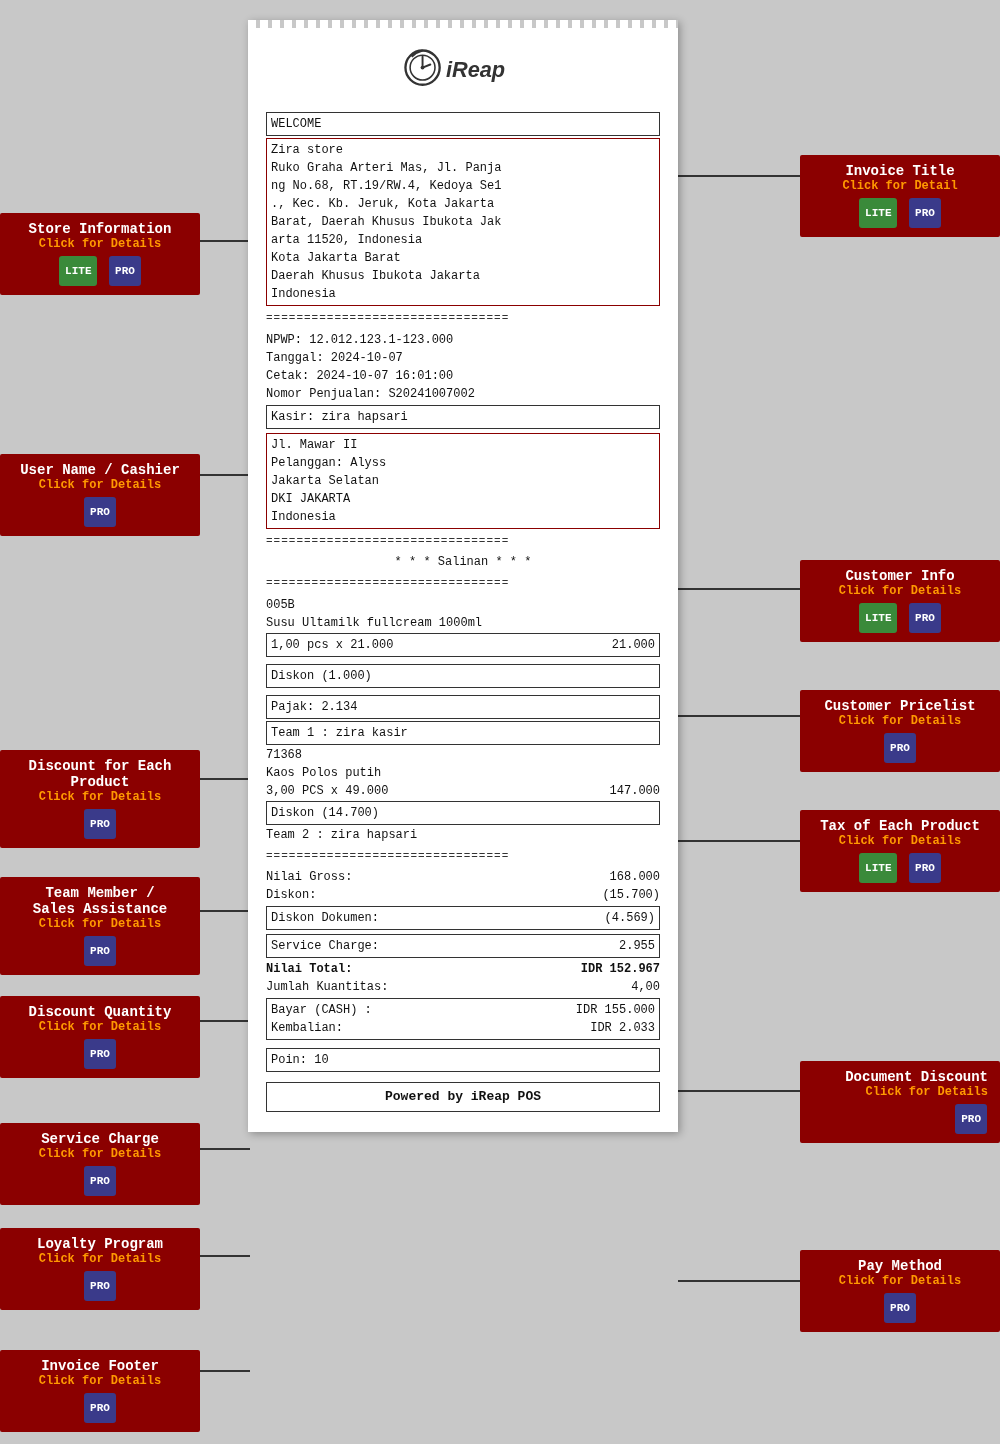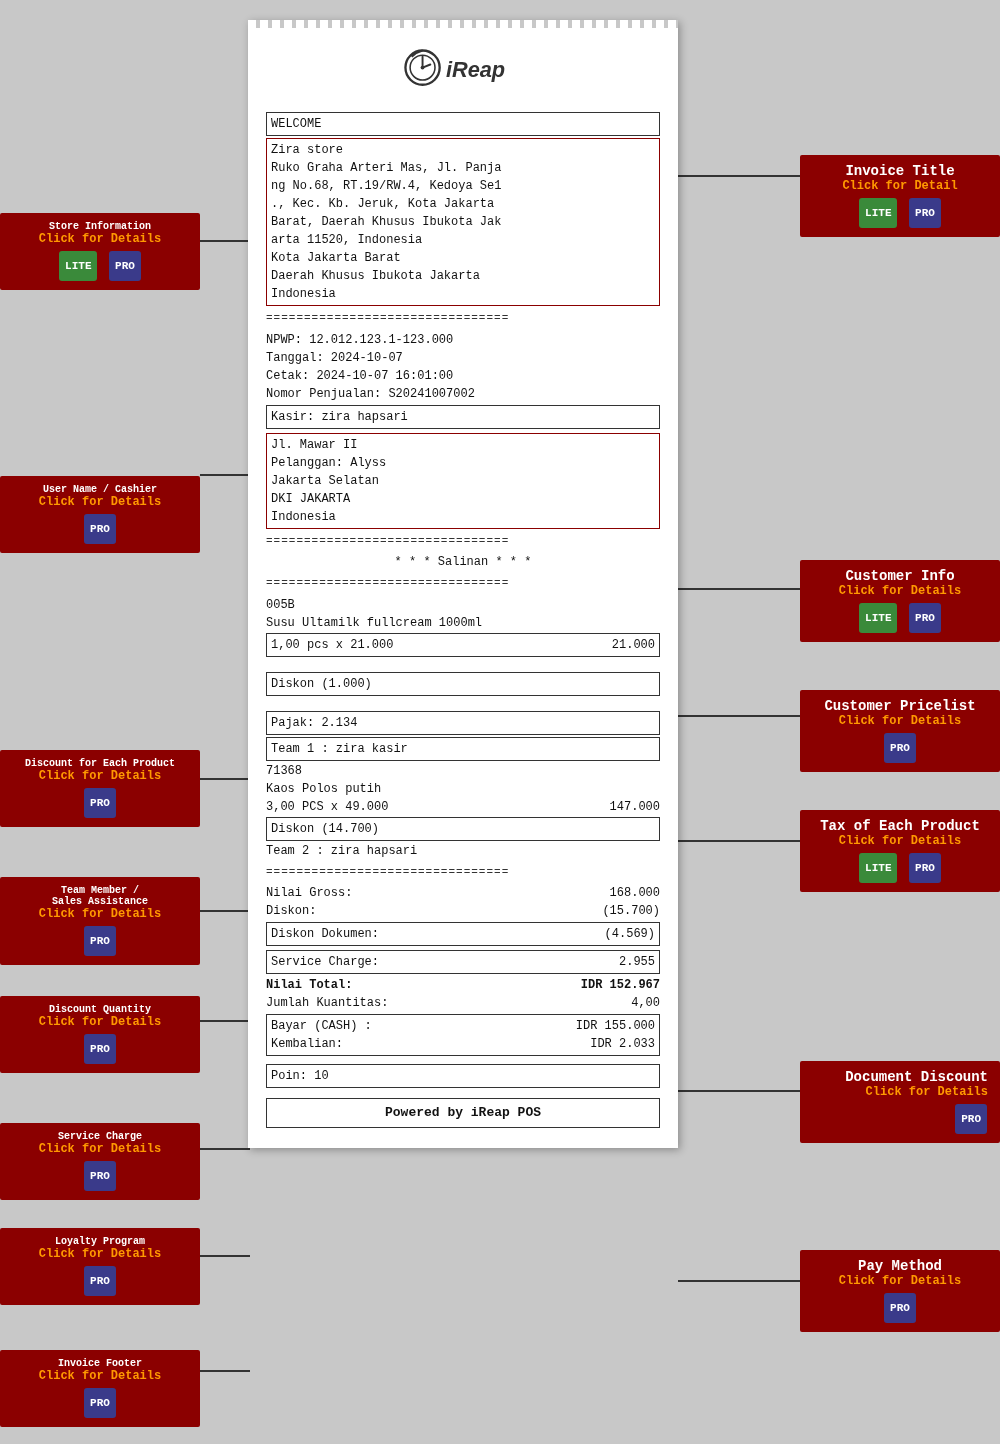--- a/index.html
+++ b/index.html
@@ -107,21 +107,21 @@
       color: white;
       padding: 8px 12px;
       width: 200px;
       text-align: center;
       border-radius: 2px;
       z-index: 3;
     }
 
     .label-left .label-title {
       font-weight: bold;
-      font-size: 10px;
+      font-size: 14px;
       color: white;
     }
 
     .label-left .label-subtitle {
       font-size: 12px;
       color: #ff9900;
       font-weight: bold;
     }
 
     .label-left .badges {
@@ -257,21 +257,21 @@
 
     
     <div>005B</div>
     <div>Susu Ultamilk fullcream 1000ml</div>
     <div class="receipt-bold-border" style="margin:1px 0;">
       <div class="product-line">
         <span>1,00 pcs x 21.000</span>
         <span>21.000</span>
       </div>
     </div>
-    <div class="receipt-bold-border" style="margin:14px 0;">
+    <div class="receipt-bold-border" style="margin:6px 0;">
       <span>Diskon (1.000)</span>
     </div>
     <div class="receipt-bold-border" style="margin:1px 0;">
       <span>Pajak: 2.134</span>
     </div>
     <div class="receipt-bold-border" style="margin:1px 0;">
       <span>Team 1 : zira kasir</span>
     </div>
 
     
@@ -343,21 +343,21 @@
 
   <div class="label-left" style="top:213px;">
     <div class="label-title">Store Information</div>
     <div class="label-subtitle">Click for Details</div>
     <div class="badges">
       <span class="badge badge-lite">LITE</span>
       <span class="badge badge-pro">PRO</span>
     </div>
   </div>
 
-  <div class="label-left" style="top:476px;">
+  <div class="label-left" style="top:454px;">
     <div class="label-title">User Name / Cashier</div>
     <div class="label-subtitle">Click for Details</div>
     <div class="badges">
       <span class="badge badge-pro">PRO</span>
     </div>
   </div>
 
   <div class="label-left" style="top:750px;">
     <div class="label-title">Discount for Each Product</div>
     <div class="label-subtitle">Click for Details</div>

